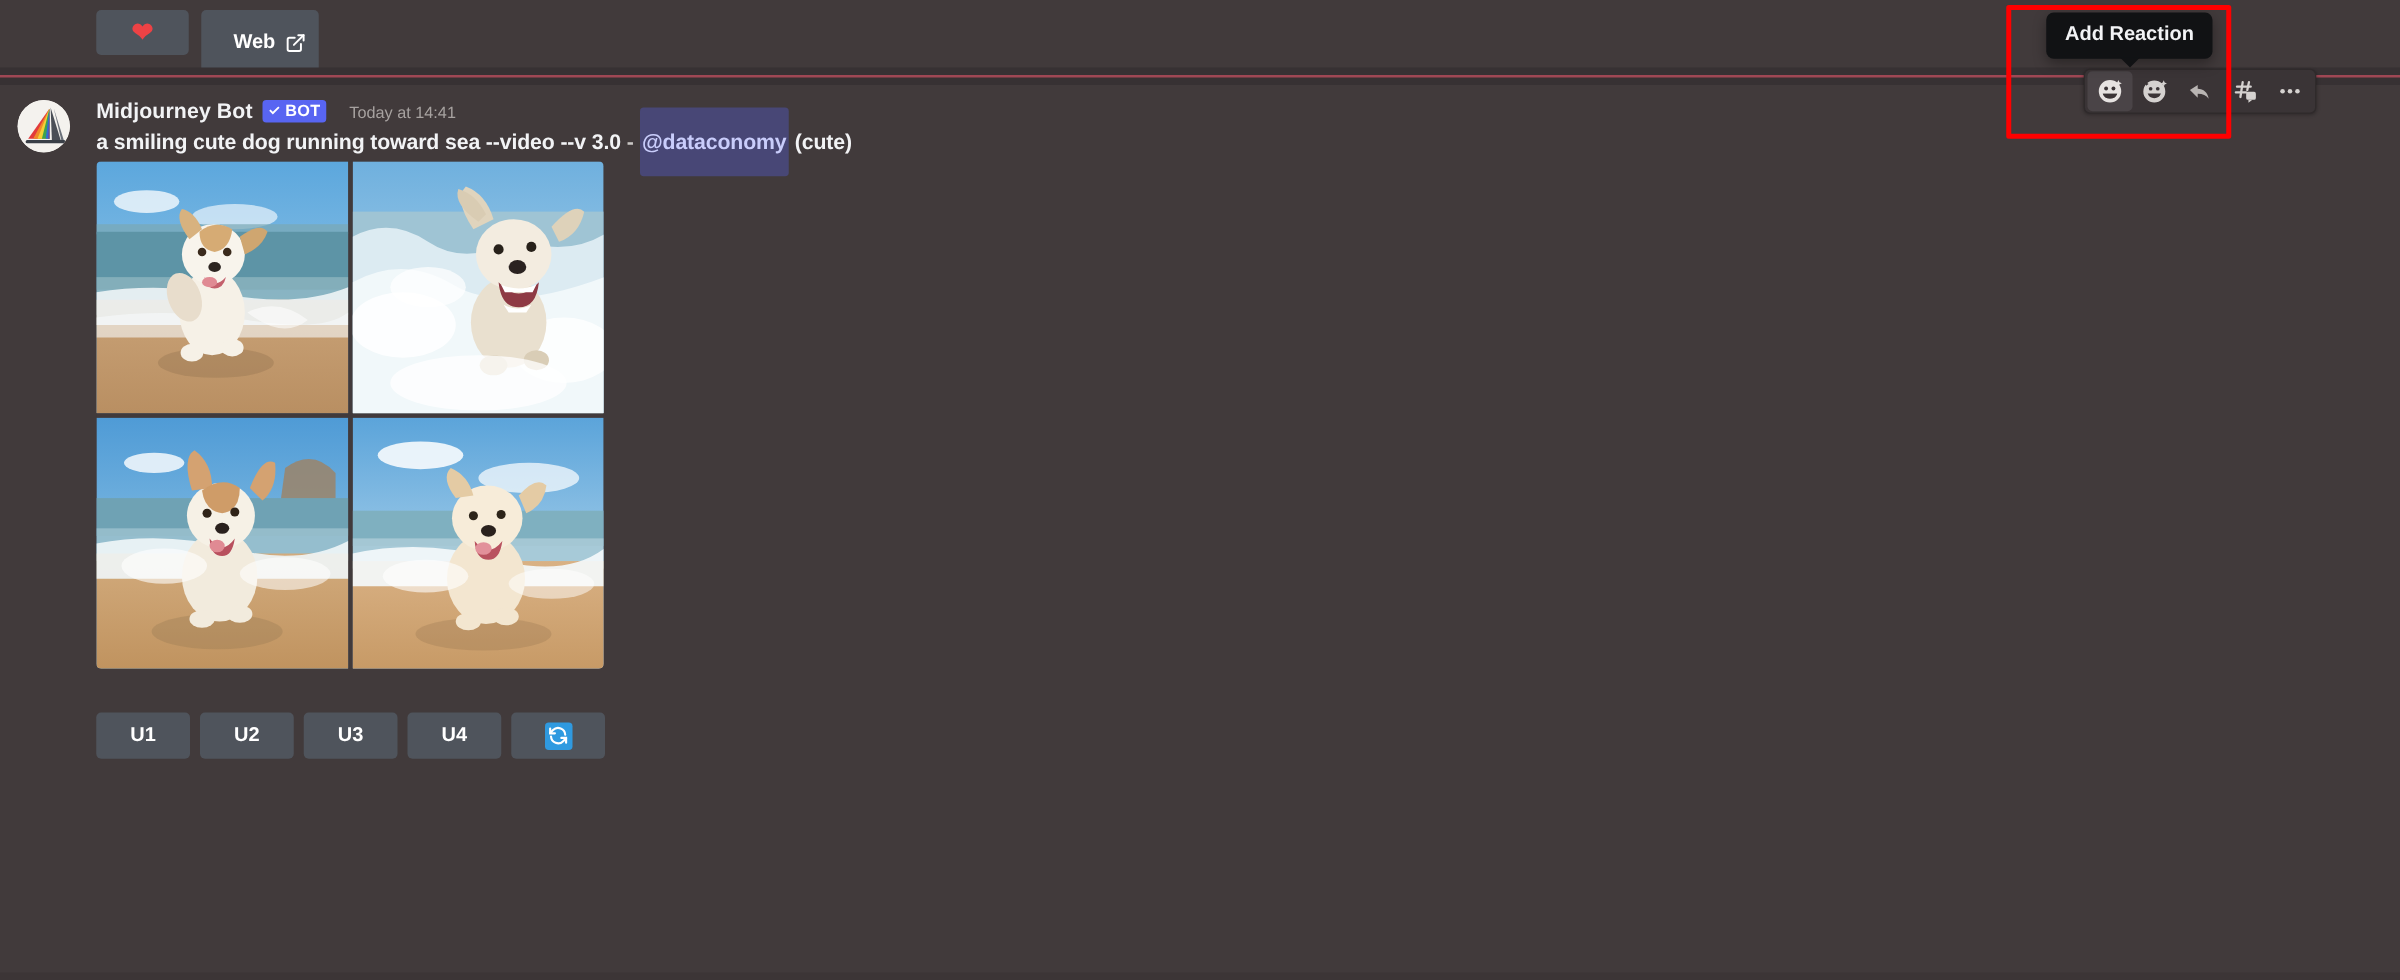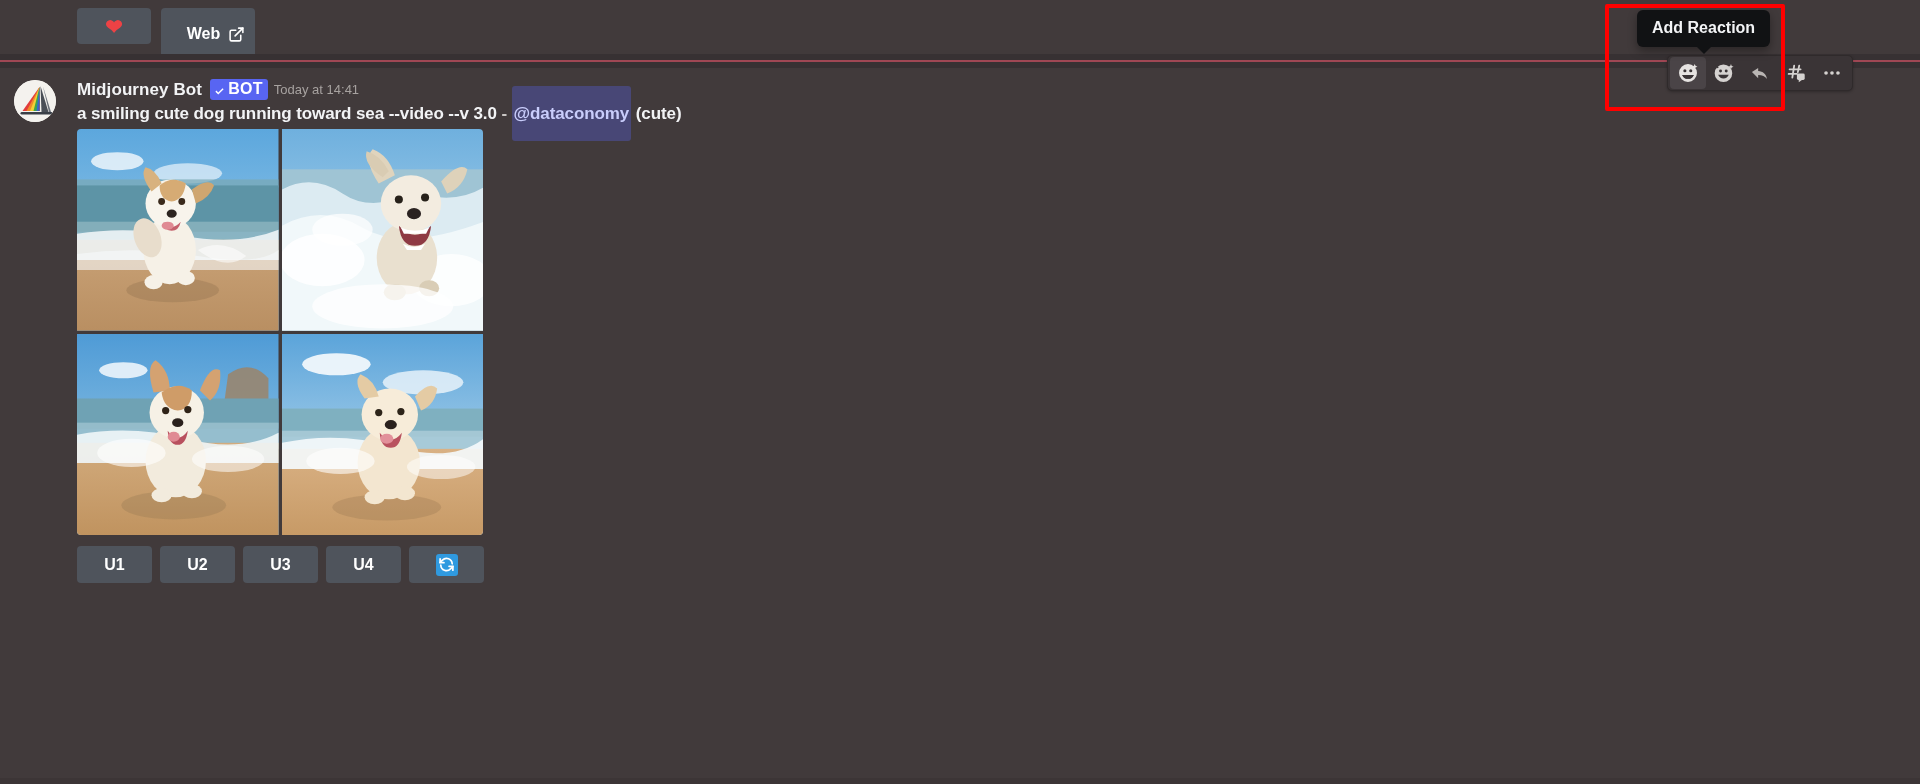--- a/index.html
+++ b/index.html
@@ -76,33 +76,33 @@
   .author {
     color: #f2f3f5;
     font-size: 17px;
     font-weight: 700;
     letter-spacing: .1px;
   }
   .bot-tag {
     margin-left: 8px;
     background: #5865f2;
     color: #ffffff;
-    font-size: 16px;
+    font-size: 13px;
     font-weight: 700;
     letter-spacing: .3px;
     border-radius: 3px;
     padding: 2px 5px 3px 4px;
     display: inline-flex;
     align-items: center;
     gap: 3px;
     line-height: 1;
   }
   .bot-check { display: inline-block; width: 11px; height: 11px; }
   .timestamp {
-    margin-left: 6px;
+    margin-left: 18px;
     color: #a7a2a0;
     font-size: 13px;
     font-weight: 400;
   }
 
   
   .prompt {
     position: absolute; left: 77px; top: 36px;
     font-size: 17px;
     font-weight: 700;
@@ -141,21 +141,21 @@
   .cmd-btn {
     width: 75px; height: 37px;
     background: #4f545c;
     border: none;
     border-radius: 4px;
     color: #ffffff;
     font-family: "Liberation Sans", sans-serif;
     font-size: 16px;
     font-weight: 700;
     display: flex; align-items: center; justify-content: center;
-    cursor: pointer; user-select: none;
+    cursor: pointer; user-select: none; margin-top: 24px;
   }
   .cmd-btn.refresh { }
   .refresh-glyph {
     width: 22px; height: 22px;
     background: #2f9ae0;
     border-radius: 3px;
     display: flex; align-items: center; justify-content: center;
   }
 
   

